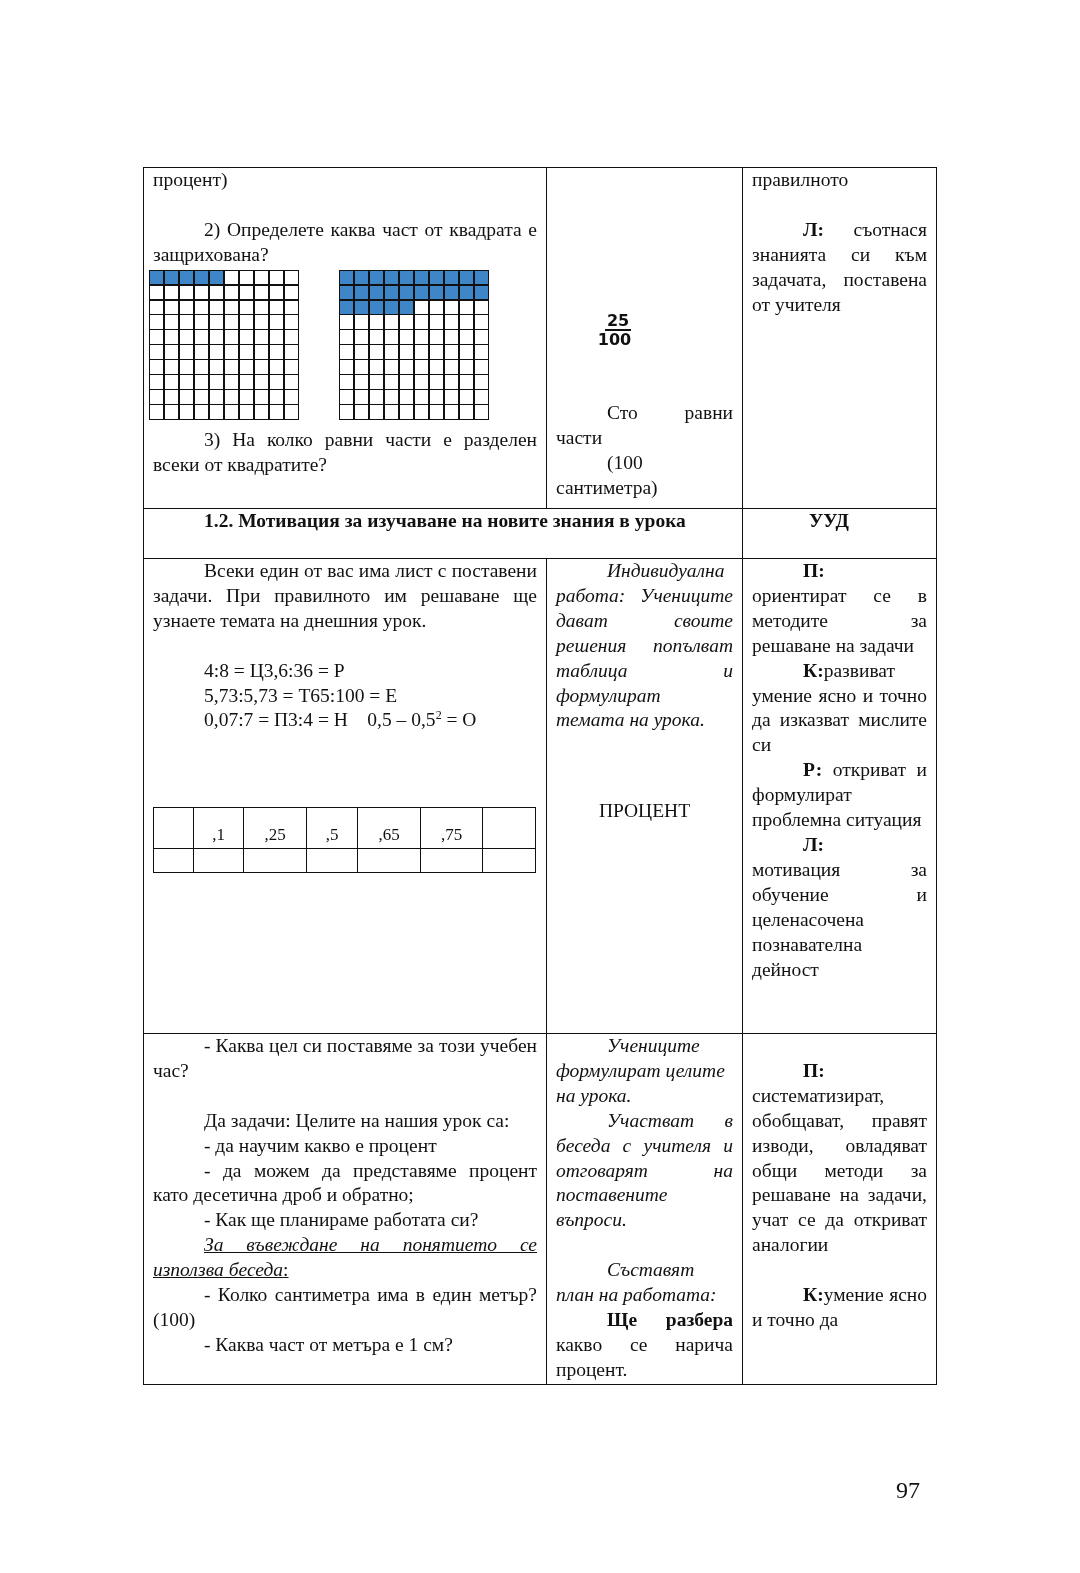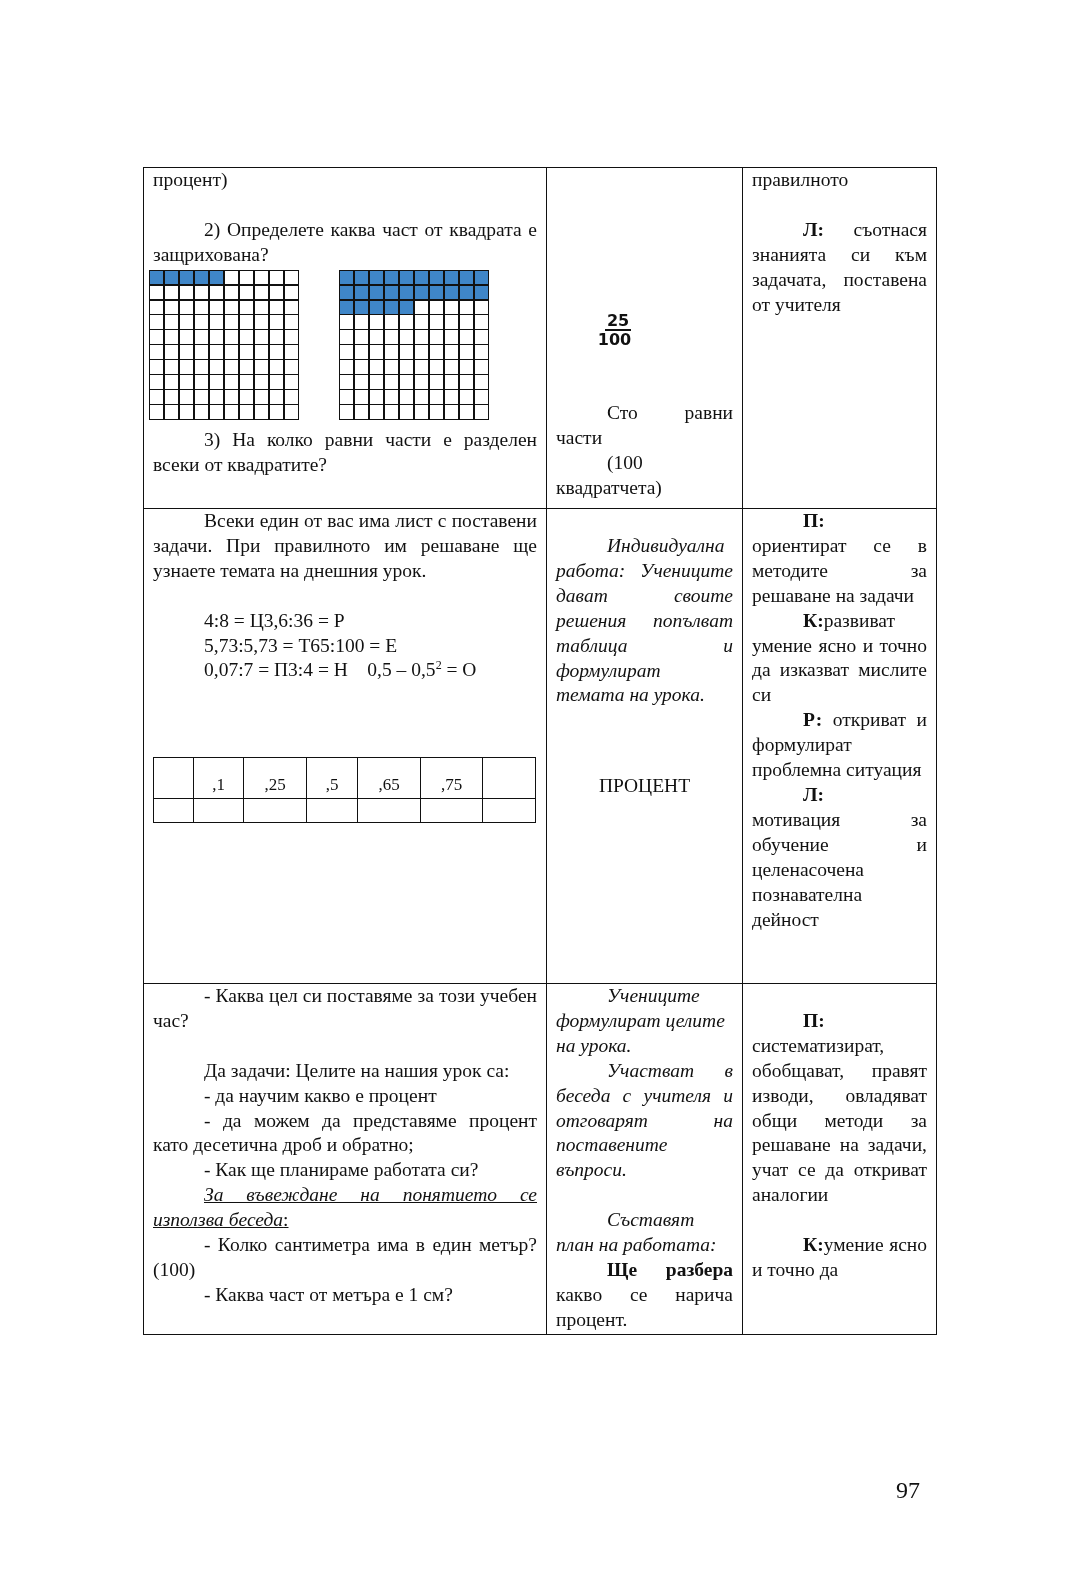--- a/index.html
+++ b/index.html
@@ -256,29 +256,33 @@
     <td style="position:relative;">
       <div style="height:140px;"></div>
       <div class="center" style="margin-left:-60px;">
         <span class="fraction">
           <span class="num">25</span>
           <span class="den">100</span>
         </span>
       </div>
       <div style="height:53px;"></div>
       <p class="just ind">Сто равни части</p>
-      <p class="ind">(100 квадратчета)</p>
+      <p class="ind">(100 сантиметра)</p>
     </td>
     <td>
       <p>правилното</p>
       <p class="blank"></p>
       <p class="just ind"><span class="b">Л:</span><span> съотнася знанията си към задачата, поставена от учителя</span></p>
     </td>
   </tr>
 
+  <tr style="height:50px;">
+    <td colspan="2" class="just ind b">1.2. Мотивация за изучаване на новите знания в урока</td>
+    <td class="center b" style="padding-right:30px;">УУД</td>
+  </tr>
 
   <tr style="height:475px;">
     <td>
       <p class="just ind">Всеки един от вас има лист с поставени задачи. При правилното им решаване ще узнаете темата на днешния урок.</p>
       <p class="blank"></p>
       <p class="ind">4:8 = Ц3,6:36 = Р</p>
       <p class="ind">5,73:5,73 = Т65:100 = Е</p>
       <p class="ind" style="white-space:pre;"><span>0,07:7 = П3:4 = Н    0,5 – 0,5</span><span class="sup">2</span><span> = О</span></p>
       <div style="height:74px;"></div>
       <table class="answer">
@@ -307,21 +311,21 @@
                   <td></td>
                   <td></td>
                   <td></td>
                   <td></td>
                   <td></td>
                 </tr>
       </tbody>
             </table>
     </td>
     <td>
-      <p class="i just ind" style="margin-top:25px;">Индивидуална работа: Учениците дават своите решения попълват таблица и формулират темата на урока.</p>
+      <p class="i just ind" style="">Индивидуална работа: Учениците дават своите решения попълват таблица и формулират темата на урока.</p>
       <div style="height:66px;"></div>
       <p class="center">ПРОЦЕНТ</p>
     </td>
     <td>
       <p class="ind b">П:</p>
       <p class="just">ориентират се в методите за решаване на задачи</p>
       <p class="just ind"><span class="b">К:</span><span>развиват умение ясно и точно да изказват мислите си</span></p>
       <p class="just ind"><span class="b">Р:</span><span> откриват и формулират проблемна ситуация</span></p>
       <p class="ind b">Л:</p>
       <p class="just">мотивация за обучение и целенасочена познавателна дейност</p>

